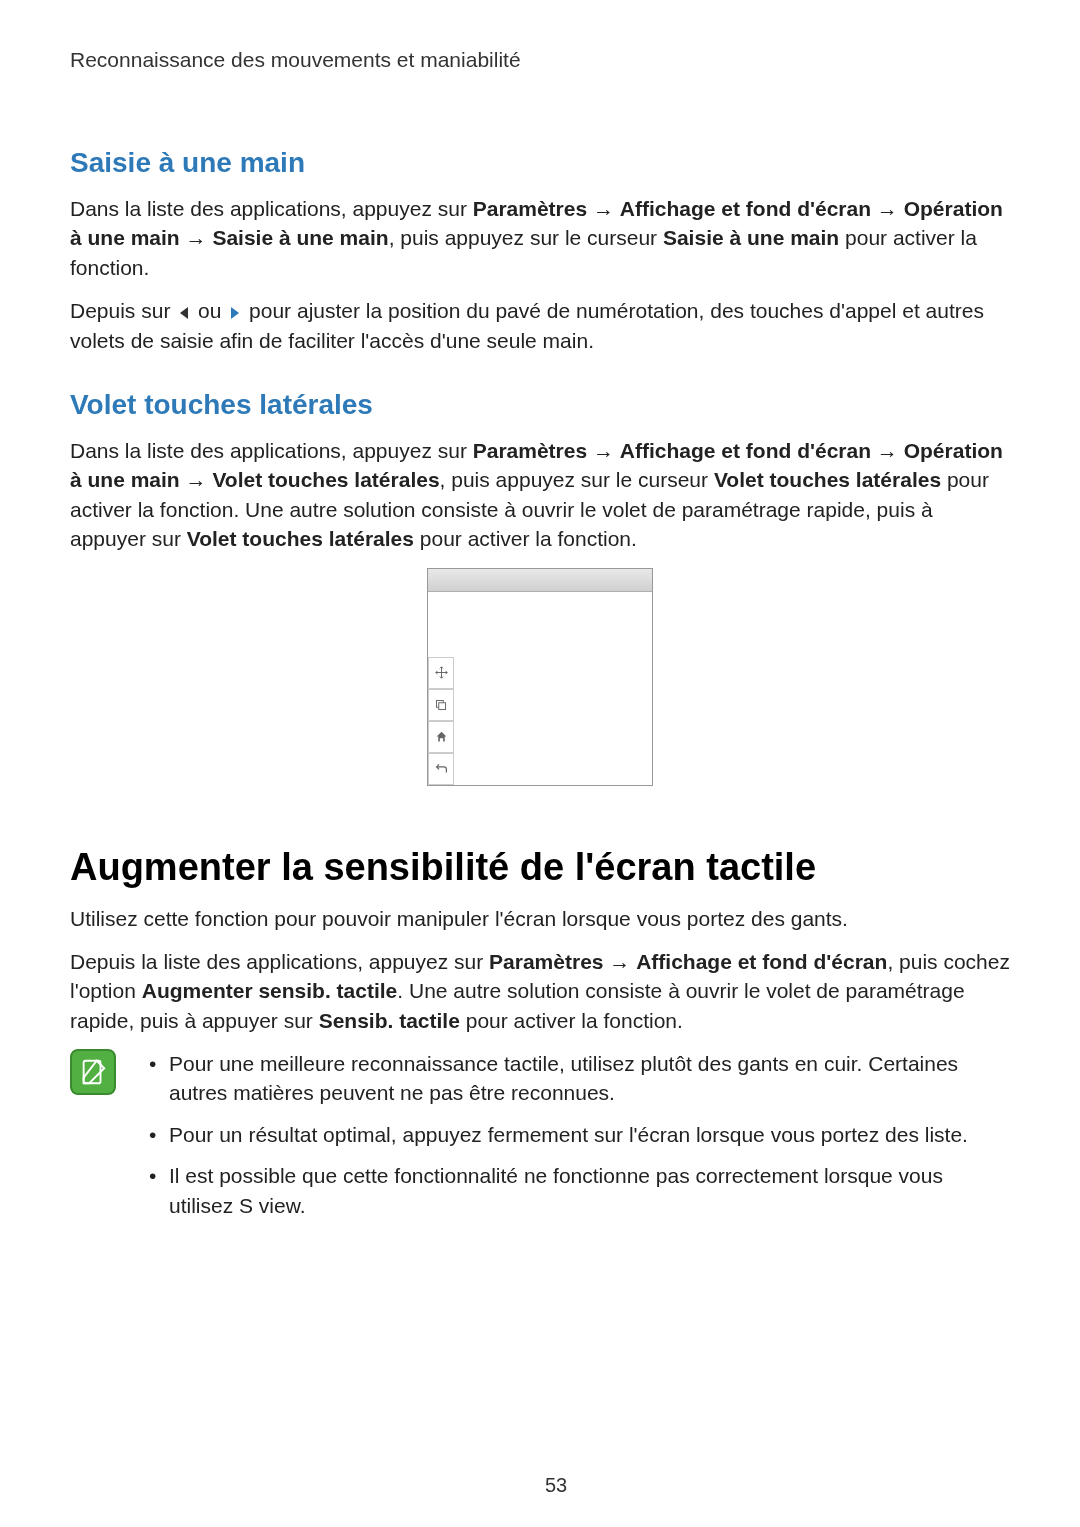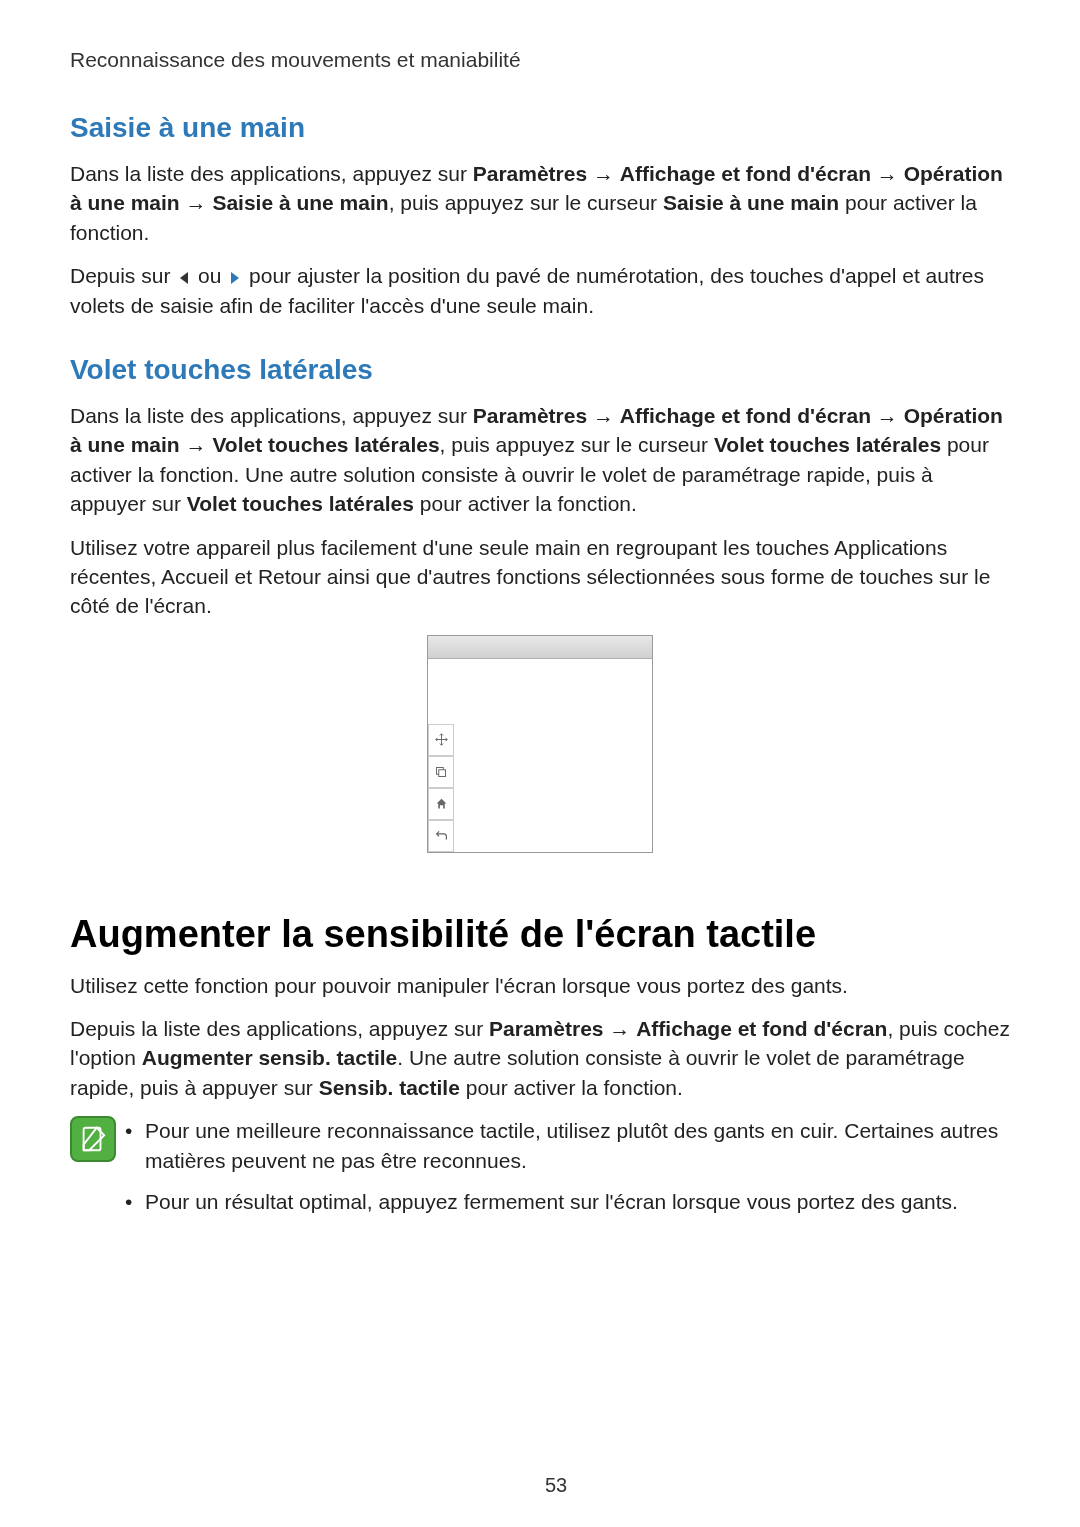--- a/index.html
+++ b/index.html
@@ -9,21 +9,21 @@
       color: #222;
       width: 1080px;
       height: 1527px;
       position: relative;
       padding: 48px 70px 0 70px;
     }
     .header {
       font-size: 21px;
       font-weight: 400;
       color: #333;
-      margin-bottom: 40px;
+      margin-bottom: 75px;
     }
     h2 {
       font-size: 28px;
       font-weight: 700;
       color: #2e7ab8;
       margin-bottom: 15px;
     }
     h1 {
       font-size: 38px;
       font-weight: 700;
@@ -71,21 +71,21 @@
       border: 1px solid #ccc;
       background: #fff;
       display: flex;
       align-items: center;
       justify-content: center;
       font-size: 13px;
       color: #666;
     }
     .note-box {
       display: flex;
-      gap: 5px;
+      gap: 29px;
     }
     .note-icon {
       width: 46px; height: 46px;
       flex: 0 0 46px;
       border-radius: 8px;
       background: #52b043;
       border: 2px solid #3a8a2e;
       display: flex;
       align-items: center;
       justify-content: center;
@@ -135,21 +135,20 @@
         <path fill="#2e7ab8" d="M4 2 L12 8 L4 14 Z"></path>
       </svg><span> pour ajuster la position du pavé de numérotation, des touches d'appel et autres volets de saisie afin de faciliter l'accès d'une seule main.</span>
   </p>
 </div>
 
 <div class="section">
   <h2>Volet touches latérales</h2>
   <p>
     <span>Dans la liste des applications, appuyez sur </span><b>Paramètres</b><span> → </span><b>Affichage et fond d'écran</b><span> → </span><b>Opération à une main</b><span> → </span><b>Volet touches latérales</b><span>, puis appuyez sur le curseur </span><b>Volet touches latérales</b><span> pour activer la fonction. Une autre solution consiste à ouvrir le volet de paramétrage rapide, puis à appuyer sur </span><b>Volet touches latérales</b><span> pour activer la fonction.</span>
   </p>
-  <p>Utilisez votre appareil plus facilement d'une seule main en regroupant les touches Applications récentes, Accueil et Retour ainsi que d'autres fonctions sélectionnées sous forme de touches sur le côté de l'écran.</p>
 
   <div class="phone-illustration">
     <div class="phone-statusbar"></div>
     <div class="phone-blank">
       <div class="phone-sidekeys">
         <div class="sidekey">
           <svg width="13" height="13" viewBox="0 0 16 16">
               <path stroke="#666" stroke-width="1.2" fill="none" d="M8 1v14M1 8h14M8 1l-2 2M8 1l2 2M8 15l-2-2M8 15l2-2M1 8l2-2M1 8l2 2M15 8l-2-2M15 8l-2 2"></path>
             </svg>
         </div>
@@ -182,17 +181,18 @@
 
 <div class="note-box">
   <div class="note-icon">
     <svg width="30" height="30" viewBox="0 0 32 32">
       <rect x="6" y="4" width="18" height="24" rx="2" fill="none" stroke="#fff" stroke-width="2"></rect>
       <path d="M20 4 L28 12 L12 28 L6 28 L6 22 Z" fill="none" stroke="#fff" stroke-width="2"></path>
     </svg>
   </div>
   <ul class="bullets">
     <li>Pour une meilleure reconnaissance tactile, utilisez plutôt des gants en cuir. Certaines autres matières peuvent ne pas être reconnues.</li>
-    <li>Pour un résultat optimal, appuyez fermement sur l'écran lorsque vous portez des gants.</li>
+    <li>Pour un résultat optimal, appuyez fermement sur l'écran lorsque vous portez des liste.</li>
+    <li>Il est possible que cette fonctionnalité ne fonctionne pas correctement lorsque vous utilisez S view.</li>
   </ul>
 </div>
 
 <div class="page-number">53</div>
 
 </body></html>

